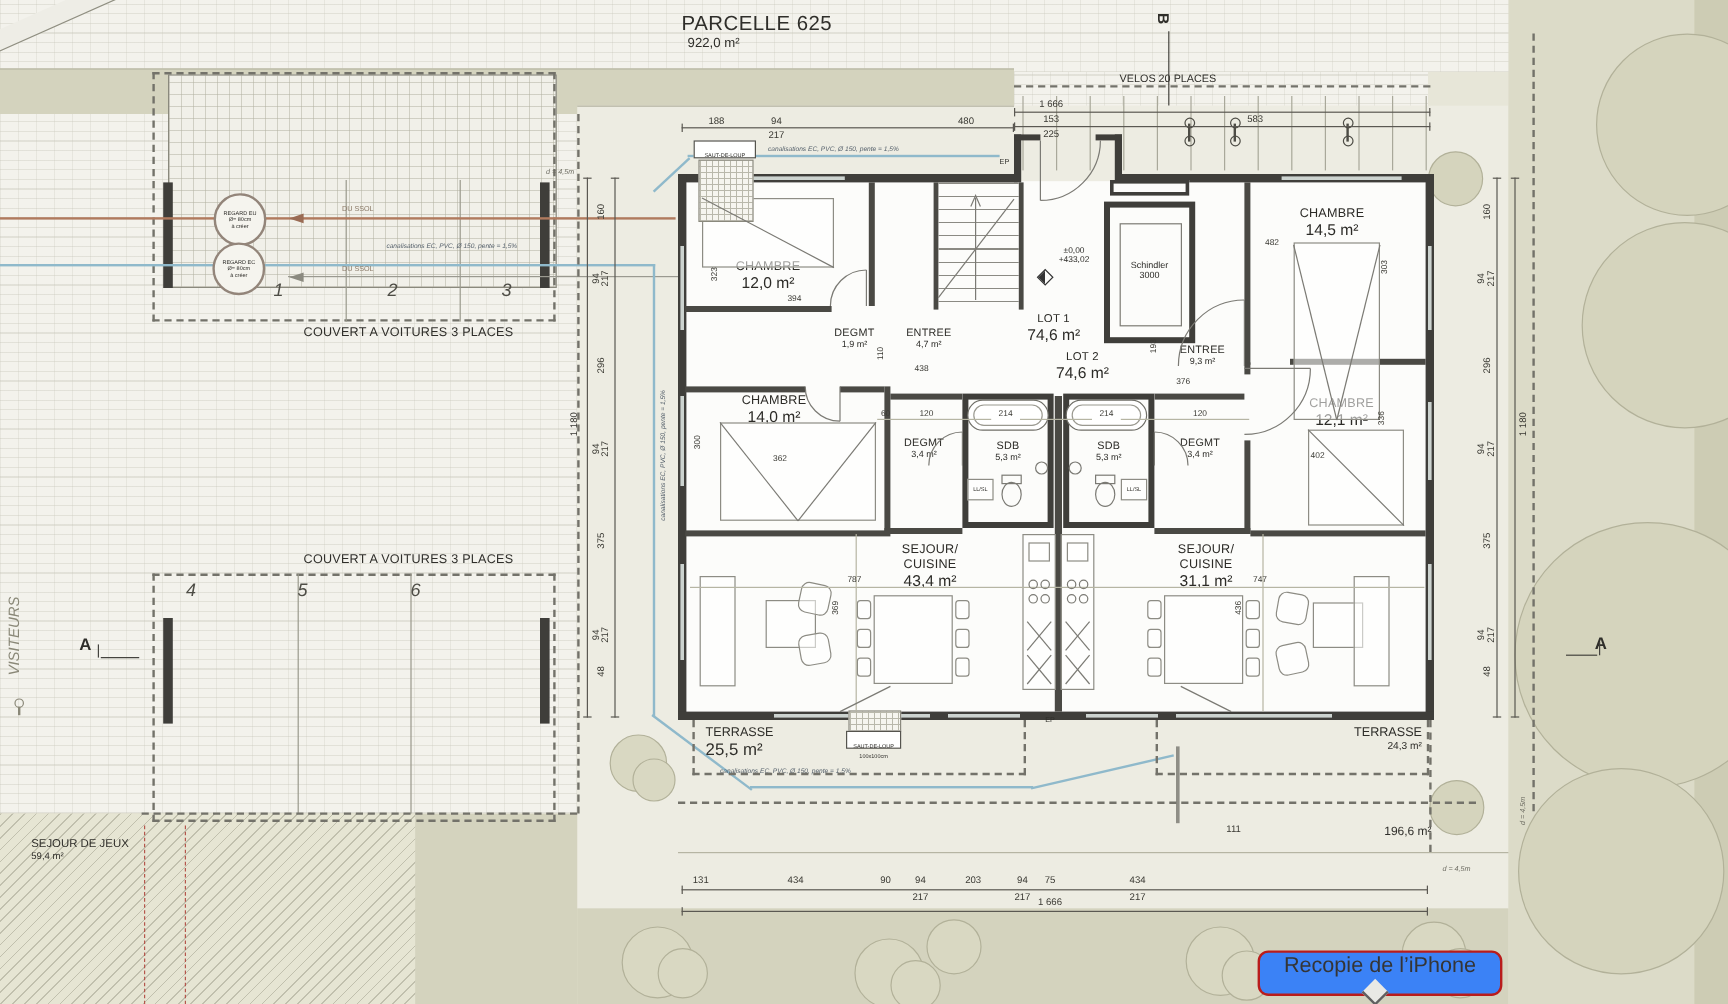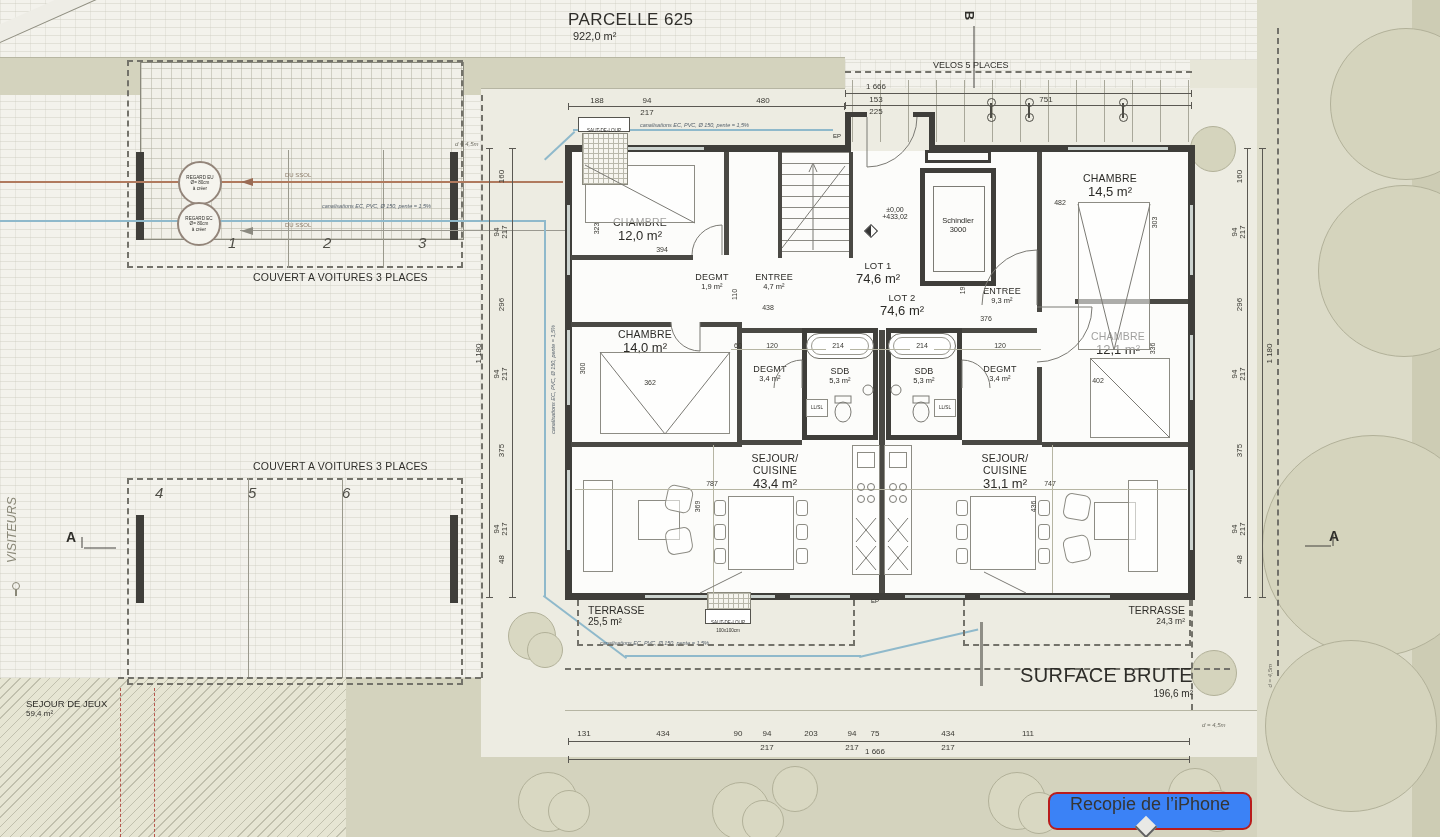--- a/index.html
+++ b/index.html
@@ -162,21 +162,21 @@
   <div class="abs dashh" style="left:118px;top:677px;width:363px"></div>
   <div class="abs dashv" style="left:1277px;top:28px;height:648px"></div>
   <div class="abs dashh" style="left:565px;top:668px;width:665px"></div>
   <div class="abs dashh" style="left:845px;top:71px;width:347px"></div>
   <div class="abs dash" style="left:577px;top:600px;width:278px;height:46px;border-top:none"></div>
   <div class="abs dash" style="left:963px;top:600px;width:228px;height:46px;border-top:none"></div>
   <div class="abs dashv" style="left:1191px;top:600px;height:110px"></div>
   <div class="abs reddash" style="left:120px;top:688px;height:149px"></div>
   <div class="abs reddash" style="left:154px;top:688px;height:149px"></div>
 
-  <div class="abs s6" style="left:933px;top:62px;font-size:9px">VELOS 5 PLACES</div>
+  <div class="abs s6" style="left:933px;top:62px;font-size:9px">VELOS 20 PLACES</div>
   <div class="abs bikediv" style="left:852px;top:80px;height:62px"></div>
   <div class="abs bikediv" style="left:880px;top:80px;height:62px"></div>
   <div class="abs bikediv" style="left:908px;top:80px;height:62px"></div>
   <div class="abs bikediv" style="left:936px;top:80px;height:62px"></div>
   <div class="abs bikediv" style="left:964px;top:80px;height:62px"></div>
   <div class="abs bikediv" style="left:992px;top:80px;height:62px"></div>
   <div class="abs bikediv" style="left:1020px;top:80px;height:62px"></div>
   <div class="abs bikediv" style="left:1048px;top:80px;height:62px"></div>
   <div class="abs bikediv" style="left:1076px;top:80px;height:62px"></div>
   <div class="abs bikediv" style="left:1104px;top:80px;height:62px"></div>
@@ -305,27 +305,26 @@
     <span class="n2">CUISINE</span>
     <span class="a">43,4 m²</span>
     </div>
   <div class="abs rl" style="left:973px;top:452px;width:64px">
     <span class="n">SEJOUR/</span>
     <span class="n2">CUISINE</span>
     <span class="a">31,1 m²</span>
     </div>
   <div class="abs" style="left:588px;top:604px">
     <span style="display:block;font-size:10.5px">TERRASSE</span>
-    <span style="display:block;font-size:10px">25,5 m²</span>
+    <span style="display:block;font-size:14px">25,5 m²</span>
     </div>
   <div class="abs" style="left:1090px;top:604px;width:95px;text-align:right">
     <span style="display:block;font-size:10.5px">TERRASSE</span>
     <span style="display:block;font-size:8.5px">24,3 m²</span>
     </div>
-  <div class="abs" style="left:973px;top:664px;width:220px;text-align:right;font-size:20px;letter-spacing:.4px">SURFACE BRUTE</div>
   <div class="abs" style="left:1113px;top:688px;width:80px;text-align:right;font-size:10px">196,6 m²</div>
 
   <div class="abs tub" style="left:806px;top:333px;width:68px;height:26px"></div>
   <div class="abs tubi" style="left:811px;top:337px;width:58px;height:18px"></div>
   <div class="abs tub" style="left:888px;top:333px;width:68px;height:26px"></div>
   <div class="abs tubi" style="left:893px;top:337px;width:58px;height:18px"></div>
   <div class="abs furn" style="left:806px;top:399px;width:22px;height:18px;display:flex;align-items:center;justify-content:center">
     <span class="s45">LL/SL</span>
     </div>
   <div class="abs furn" style="left:934px;top:399px;width:22px;height:18px;display:flex;align-items:center;justify-content:center">
@@ -385,42 +384,42 @@
   <div class="abs it" style="left:-33px;top:523px;width:90px;text-align:center;font-size:12.5px;color:#8a8878;transform:rotate(-90deg)">VISITEURS</div>
   <div class="abs circle" style="left:12px;top:582px;width:6px;height:6px;border:1.5px solid #8a8878"></div>
   <div class="abs" style="left:15px;top:589px;width:1.5px;height:7px;background:#8a8878"></div>
   <div class="abs" style="left:26px;top:698px;font-size:9.5px">SEJOUR DE JEUX</div>
   <div class="abs" style="left:26px;top:709px;font-size:8px">59,4 m²</div>
 
   <div class="abs dlh" style="left:568px;top:106px;width:277px"></div>
   <div class="abs dim" style="left:583px;top:96px;width:28px">188</div>
   <div class="abs dim" style="left:637px;top:96px;width:20px">94</div>
   <div class="abs dim" style="left:637px;top:108px;width:20px">217</div>
-  <div class="abs dim" style="left:745px;top:96px;width:36px">480</div>
+  <div class="abs dim" style="left:787px;top:96px;width:36px">480</div>
 
   <div class="abs dlh" style="left:845px;top:93px;width:347px"></div>
   <div class="abs dim" style="left:856px;top:82px;width:40px">1 666</div>
   <div class="abs dlh" style="left:845px;top:105px;width:347px"></div>
   <div class="abs dim" style="left:864px;top:95px;width:24px">153</div>
   <div class="abs dim" style="left:864px;top:107px;width:24px">225</div>
-  <div class="abs dim" style="left:1032px;top:95px;width:28px">751</div>
+  <div class="abs dim" style="left:1032px;top:95px;width:28px">583</div>
 
   <div class="abs dlh" style="left:568px;top:741px;width:622px"></div>
   <div class="abs dim" style="left:570px;top:729px;width:28px">131</div>
   <div class="abs dim" style="left:645px;top:729px;width:36px">434</div>
   <div class="abs dim" style="left:728px;top:729px;width:20px">90</div>
   <div class="abs dim" style="left:757px;top:729px;width:20px">94</div>
   <div class="abs dim" style="left:752px;top:743px;width:30px">217</div>
   <div class="abs dim" style="left:797px;top:729px;width:28px">203</div>
   <div class="abs dim" style="left:842px;top:729px;width:20px">94</div>
   <div class="abs dim" style="left:837px;top:743px;width:30px">217</div>
   <div class="abs dim" style="left:866px;top:729px;width:18px">75</div>
   <div class="abs dim" style="left:930px;top:729px;width:36px">434</div>
   <div class="abs dim" style="left:933px;top:743px;width:30px">217</div>
-  <div class="abs dim" style="left:1014px;top:729px;width:28px">111</div>
+  <div class="abs dim" style="left:1014px;top:686px;width:28px">111</div>
   <div class="abs dlh" style="left:568px;top:759px;width:622px"></div>
   <div class="abs dim" style="left:855px;top:747px;width:40px">1 666</div>
 
   <div class="abs dlv" style="left:512px;top:148px;height:450px"></div>
   <div class="abs dim dimv" style="left:488px;top:172px;width:26px">160</div>
   <div class="abs dim dimv pair" style="left:490px;top:224px;width:22px">
     <span style="display:block">94</span>
     <span style="display:block">217</span>
     </div>
   <div class="abs dim dimv" style="left:488px;top:300px;width:26px">296</div>

